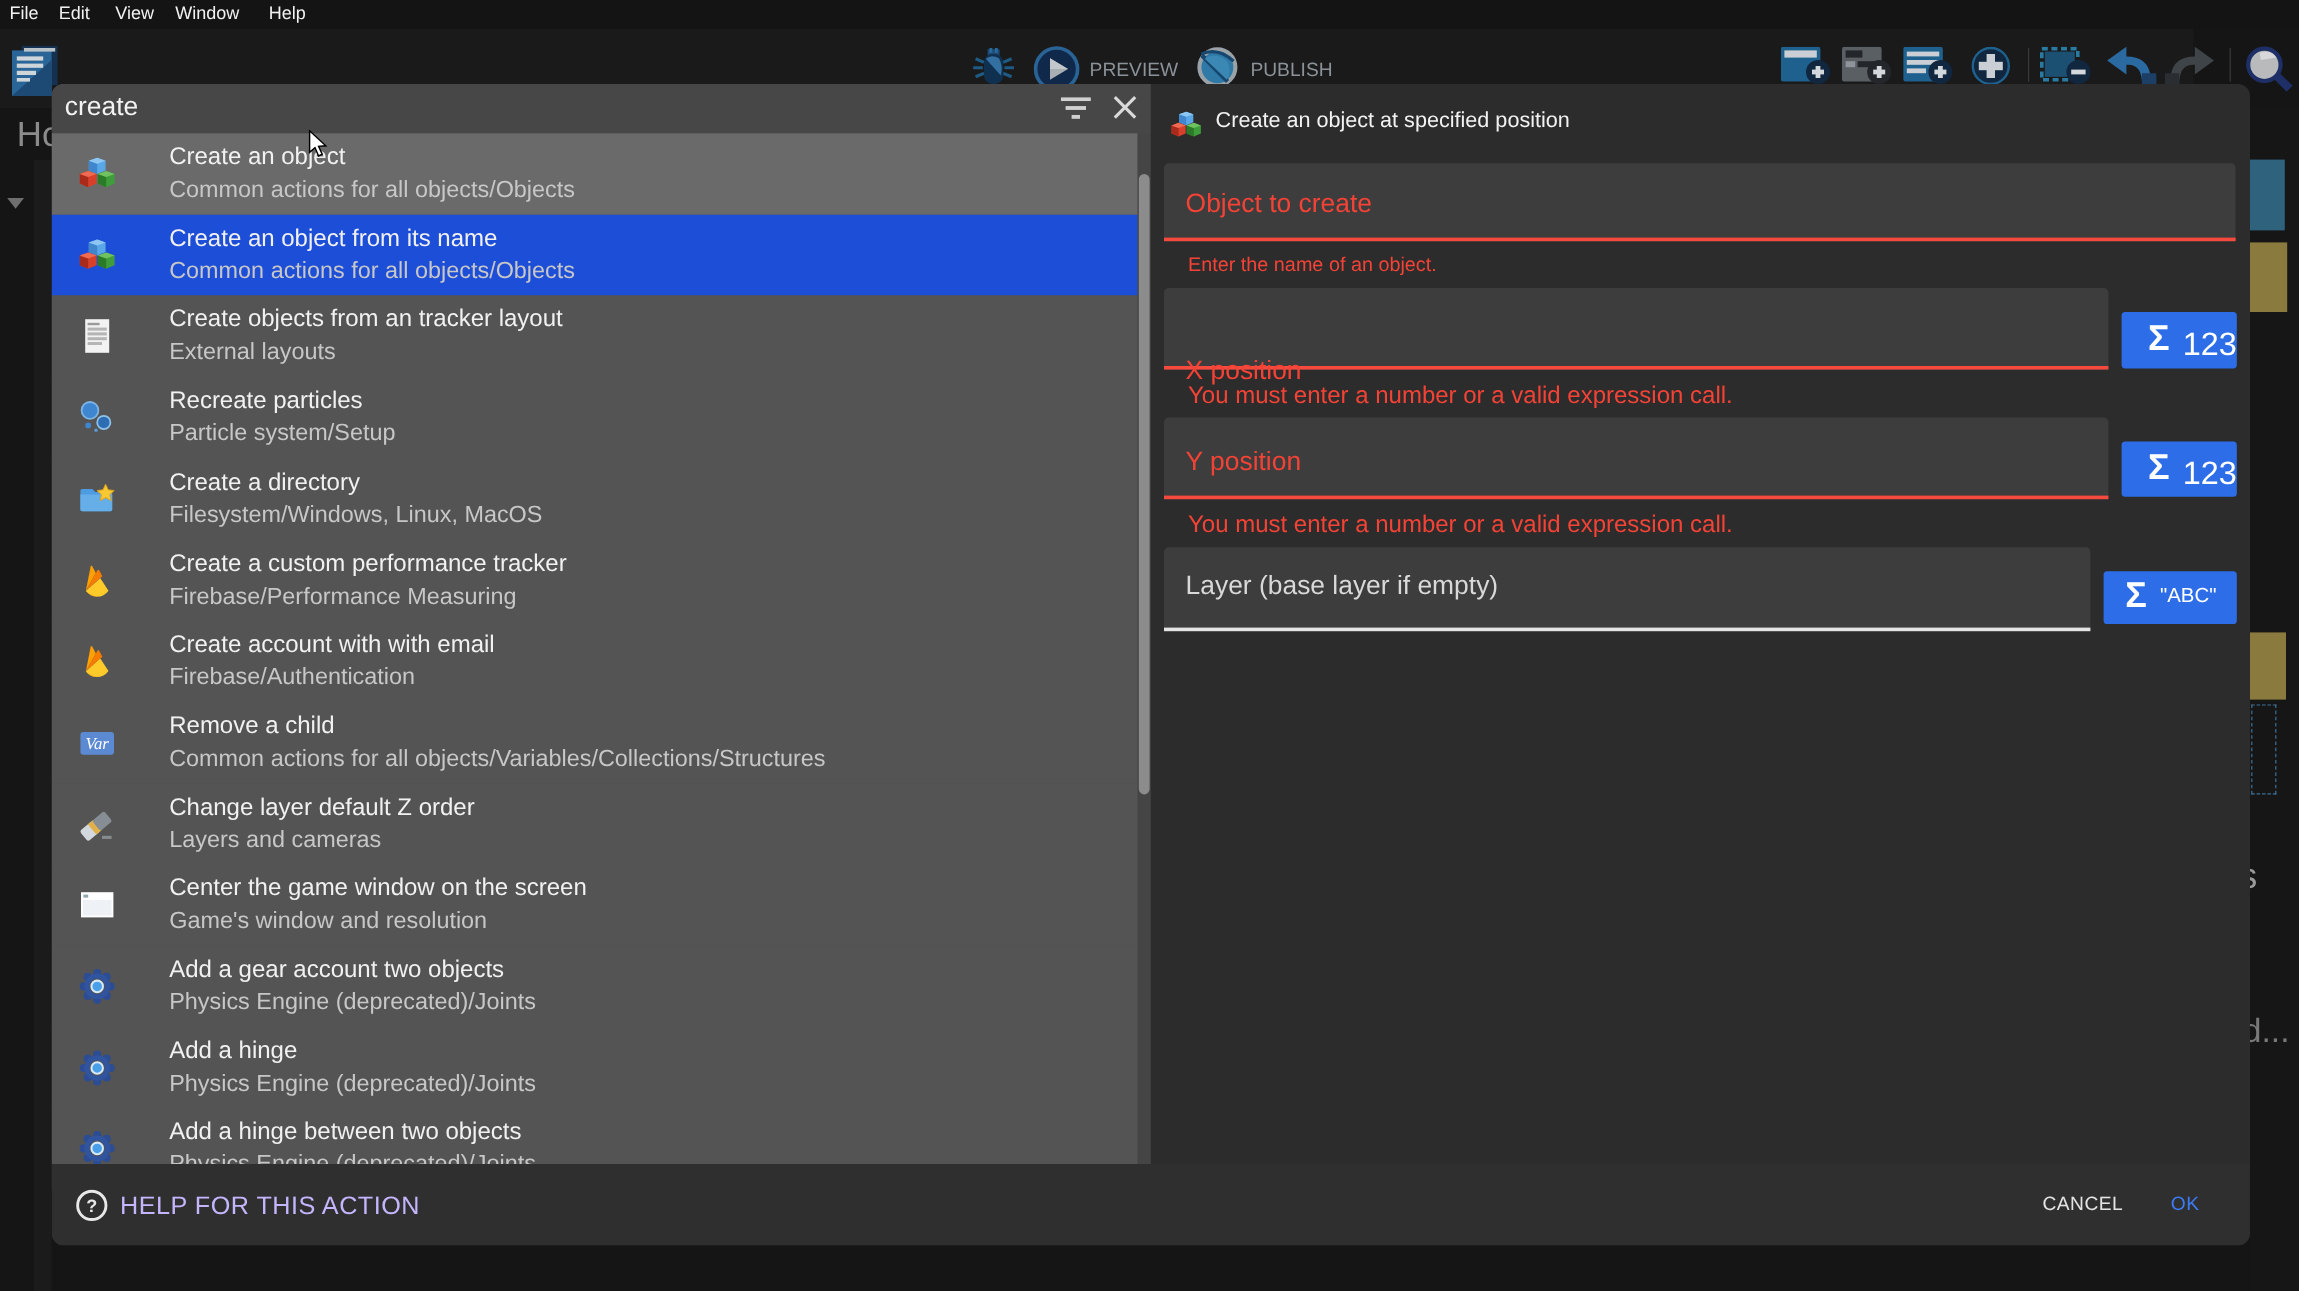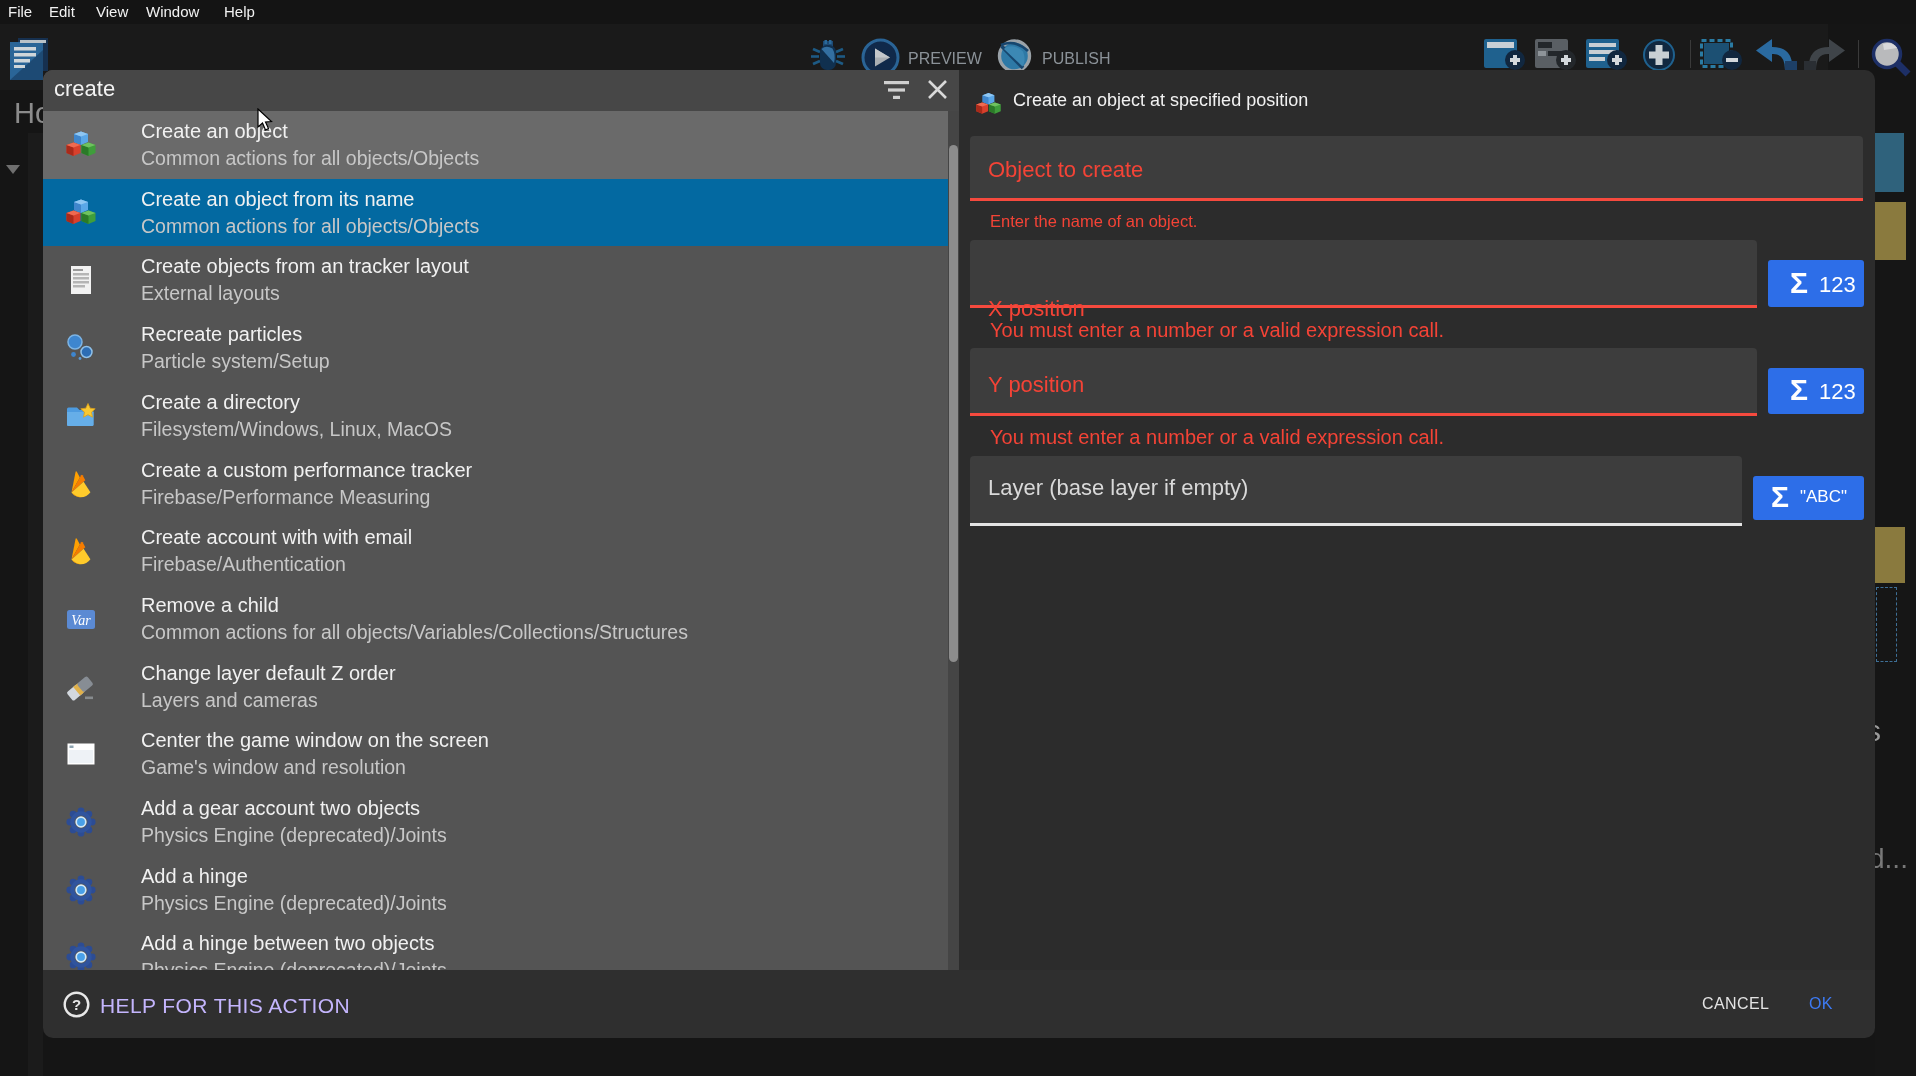--- a/index.html
+++ b/index.html
@@ -28,21 +28,21 @@
   #sbthumb { position:absolute; left:906px; top:75px; width:9px; height:517px; background:#8c8c8c; border-radius:5px; }
   
   .field { position:absolute; background:#3d3d3d; border-radius:4px 4px 0 0; }
   .flabel { position:absolute; left:29px; font-size:22px; line-height:26px; color:#f44336; white-space:nowrap; }
   .redline { position:absolute; left:0; bottom:0; width:100%; height:3px; background:#f64a3e; }
   .whiteline { position:absolute; left:0; bottom:0; width:100%; height:3px; background:#e4e4e4; }
   .helper { position:absolute; font-size:16.5px; line-height:21px; color:#f44336; white-space:nowrap; }
   .error { position:absolute; font-size:20px; line-height:22px; color:#f44336; white-space:nowrap; }
   .bluebtn { position:absolute; background:#2d6ee8; border-radius:3px; color:#fff; }
   .bluebtn .sig { position:absolute; font-size:30px; font-weight:bold; }
-  .bluebtn .lbl { position:absolute; font-size:22px; }
+  .bluebtn .lbl { position:absolute; font-size:27px; }
   
   #footer .help { position:absolute; left:57px; top:24px; font-size:21px; color:#c4b5fd; letter-spacing:0.4px; }
   #footer .cancel { position:absolute; left:1659px; top:25px; font-size:16px; color:#e3e3e3; letter-spacing:0.4px; }
   #footer .ok { position:absolute; left:1766px; top:25px; font-size:16px; color:#3d7bf5; letter-spacing:0.4px; }
 </style>
 </head>
 <body>
 <div id="menubar">
   <span style="left:8px;">File</span>
   <span style="left:49px;">Edit</span>
@@ -171,21 +171,21 @@
 <path d="M1.5 16 L8.5 18.5 L8.5 27 L1.5 24 Z" fill="#a82a1a"></path>
 <path d="M1.5 16 L8.5 13.5 L15.5 16 L8.5 18.5 Z" fill="#ef6a50"></path>
 <path d="M16.5 16 L23.5 13.5 L30.5 16 L30.5 24 L23.5 27 L16.5 24 Z" fill="#3f9e3b"></path>
 <path d="M16.5 16 L23.5 18.5 L23.5 27 L16.5 24 Z" fill="#2b7a28"></path>
 <path d="M16.5 16 L23.5 13.5 L30.5 16 L23.5 18.5 Z" fill="#6fc25f"></path>
 </g>
             </svg></div>
           <div class="t1">Create an object</div>
           <div class="t2">Common actions for all objects/Objects</div>
         </div>
-<div class="row" style="top:108.7px; background:#0369a1;">
+<div class="row" style="top:108.7px; background:#1d4ed8;">
           <div class="ic"><svg width="32" height="32" viewBox="0 0 32 32">
 <g>
 <path d="M9 5 L16 2.5 L23 5 L23 13 L16 16 L9 13 Z" fill="#5aa7e8"></path>
 <path d="M9 5 L16 7.5 L16 16 L9 13 Z" fill="#3f86cc"></path>
 <path d="M9 5 L16 2.5 L23 5 L16 7.5 Z" fill="#8ec6f2"></path>
 <path d="M1.5 16 L8.5 13.5 L15.5 16 L15.5 24 L8.5 27 L1.5 24 Z" fill="#d8402c"></path>
 <path d="M1.5 16 L8.5 18.5 L8.5 27 L1.5 24 Z" fill="#a82a1a"></path>
 <path d="M1.5 16 L8.5 13.5 L15.5 16 L8.5 18.5 Z" fill="#ef6a50"></path>
 <path d="M16.5 16 L23.5 13.5 L30.5 16 L30.5 24 L23.5 27 L16.5 24 Z" fill="#3f9e3b"></path>
 <path d="M16.5 16 L23.5 18.5 L23.5 27 L16.5 24 Z" fill="#2b7a28"></path>

